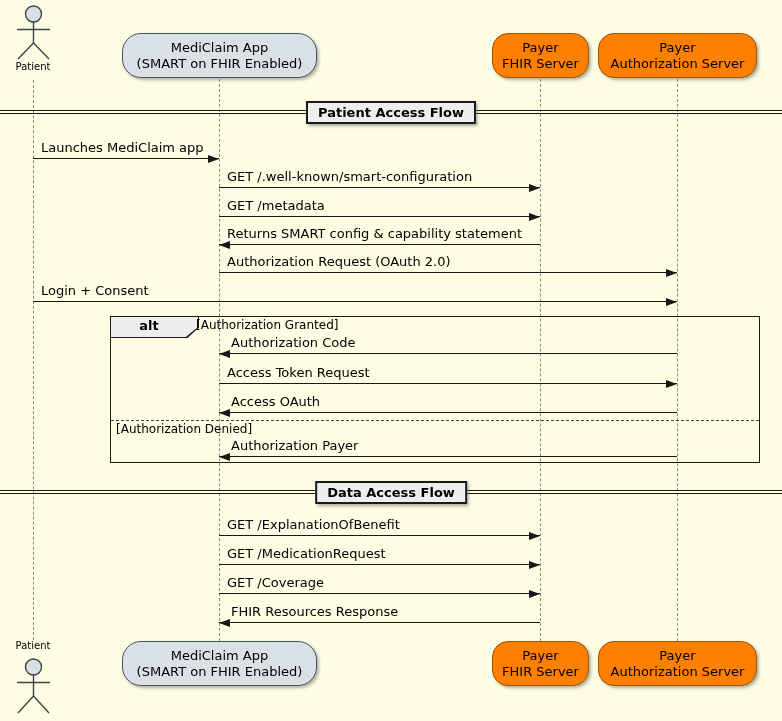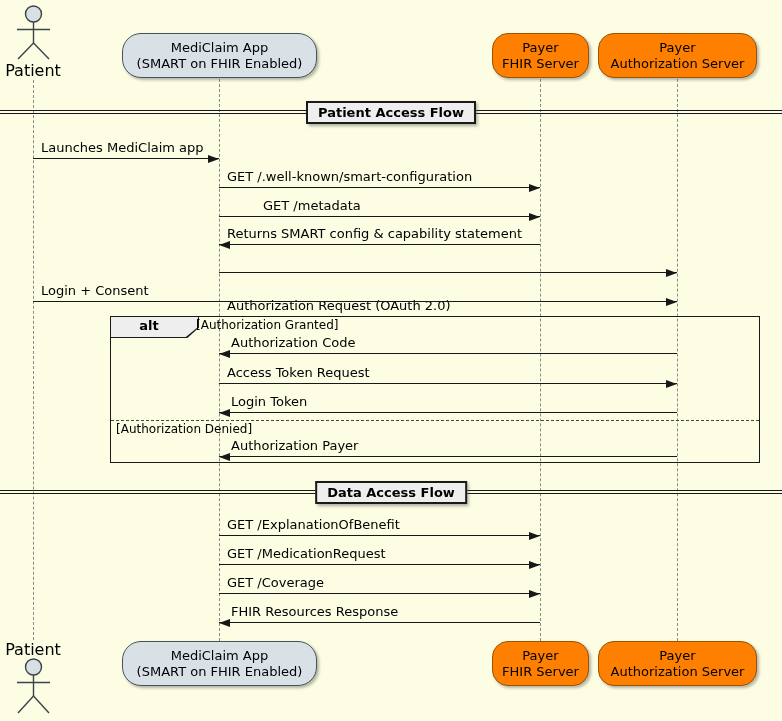--- a/index.html
+++ b/index.html
@@ -23,21 +23,21 @@
   .arrowhead.right{border-left:11px solid #181818;}
   .arrowhead.left{border-right:11px solid #181818;}
   .alt-frame{position:absolute;box-sizing:border-box;border:1.5px solid #1a1a1a;z-index:2;}
   .alt-tab-outer{position:absolute;background:#1a1a1a;
     clip-path:polygon(0 0,100% 0,100% 52%,87% 100%,0 100%);z-index:3;}
   .alt-tab-inner{position:absolute;background:#EEEEEE;
     clip-path:polygon(0 0,100% 0,100% 50%,86% 100%,0 100%);z-index:3;}
   .alt-op{position:absolute;font-weight:bold;font-size:13px;text-align:center;z-index:4;}
   .guard{position:absolute;font-weight:normal;font-size:12px;white-space:nowrap;z-index:3;}
   .alt-divider{position:absolute;border-top:1px dashed #444;z-index:3;}
-  .actor-label{position:absolute;transform:translateX(-50%);font-size:16px;
+  .actor-label{position:absolute;transform:translateX(-50%);font-size:10px;
     white-space:nowrap;z-index:4;}
   .actor-figure{position:absolute;z-index:4;}
 </style>
 </head>
 <body>
 
 <div class="diagram" id="diagram">
 
   <svg class="actor-figure" style="left:3px;top:3px" width="61" height="59">
     <circle cx="30.5" cy="11" r="8" fill="#D8E0E4" stroke="#3a4449" stroke-width="1.4"></circle>
@@ -100,39 +100,39 @@
 <div class="lifeline" style="left: 33px; top: 80px; height: 560px;"></div>
     <div class="lifeline" style="left: 219px; top: 79px; height: 562px;"></div>
     <div class="lifeline" style="left: 540px; top: 79px; height: 562px;"></div>
     <div class="lifeline" style="left: 677px; top: 79px; height: 562px;"></div>
     <div class="msg-label" style="left: 41px; top: 140px; text-align: right;">Launches MediClaim app</div>
     <div class="msg-line" style="left: 33px; top: 158px; width: 186px;"></div>
     <div class="arrowhead right" style="top: 154.5px; left: 208px;"></div>
     <div class="msg-label" style="left: 227px; top: 169px;">GET /.well-known/smart-configuration</div>
     <div class="msg-line" style="left: 219px; top: 187px; width: 321px;"></div>
     <div class="arrowhead right" style="top: 183.5px; left: 529px;"></div>
-    <div class="msg-label" style="left: 227px; top: 198px; margin-left: 36px;">GET /metadata</div>
+    <div class="msg-label" style="left: 227px; top: 198px;">GET /metadata</div>
     <div class="msg-line" style="left: 219px; top: 216px; width: 321px;"></div>
     <div class="arrowhead right" style="top: 212.5px; left: 529px;"></div>
     <div class="msg-label" style="left: 227px; top: 226px;">Returns SMART config &amp; capability statement</div>
     <div class="msg-line" style="left: 219px; top: 244px; width: 321px;"></div>
     <div class="arrowhead left" style="top: 240.5px; left: 219px;"></div>
-    <div class="msg-label" style="left: 227px; top: 254px; margin-top: 44px;">Authorization Request (OAuth 2.0)</div>
+    <div class="msg-label" style="left: 227px; top: 254px;">Authorization Request (OAuth 2.0)</div>
     <div class="msg-line" style="left: 219px; top: 272px; width: 458px;"></div>
     <div class="arrowhead right" style="top: 268.5px; left: 666px;"></div>
     <div class="msg-label" style="left: 41px; top: 283px;">Login + Consent</div>
     <div class="msg-line" style="left: 33px; top: 301px; width: 644px;"></div>
     <div class="arrowhead right" style="top: 297.5px; left: 666px;"></div>
     <div class="msg-label" style="left: 231px; top: 335px;">Authorization Code</div>
     <div class="msg-line" style="left: 219px; top: 353px; width: 458px;"></div>
     <div class="arrowhead left" style="top: 349.5px; left: 219px;"></div>
     <div class="msg-label" style="left: 227px; top: 365px;">Access Token Request</div>
     <div class="msg-line" style="left: 219px; top: 383px; width: 458px;"></div>
     <div class="arrowhead right" style="top: 379.5px; left: 666px;"></div>
-    <div class="msg-label" style="left: 231px; top: 394px;">Login Token</div>
+    <div class="msg-label" style="left: 231px; top: 394px;">Access OAuth</div>
     <div class="msg-line" style="left: 219px; top: 412px; width: 458px;"></div>
     <div class="arrowhead left" style="top: 408.5px; left: 219px;"></div>
     <div class="msg-label" style="left: 231px; top: 438px;">Authorization Payer</div>
     <div class="msg-line" style="left: 219px; top: 456px; width: 458px;"></div>
     <div class="arrowhead left" style="top: 452.5px; left: 219px;"></div>
     <div class="msg-label" style="left: 227px; top: 517px;">GET /ExplanationOfBenefit</div>
     <div class="msg-line" style="left: 219px; top: 535px; width: 321px;"></div>
     <div class="arrowhead right" style="top: 531.5px; left: 529px;"></div>
     <div class="msg-label" style="left: 227px; top: 546px;">GET /MedicationRequest</div>
     <div class="msg-line" style="left: 219px; top: 564px; width: 321px;"></div>

